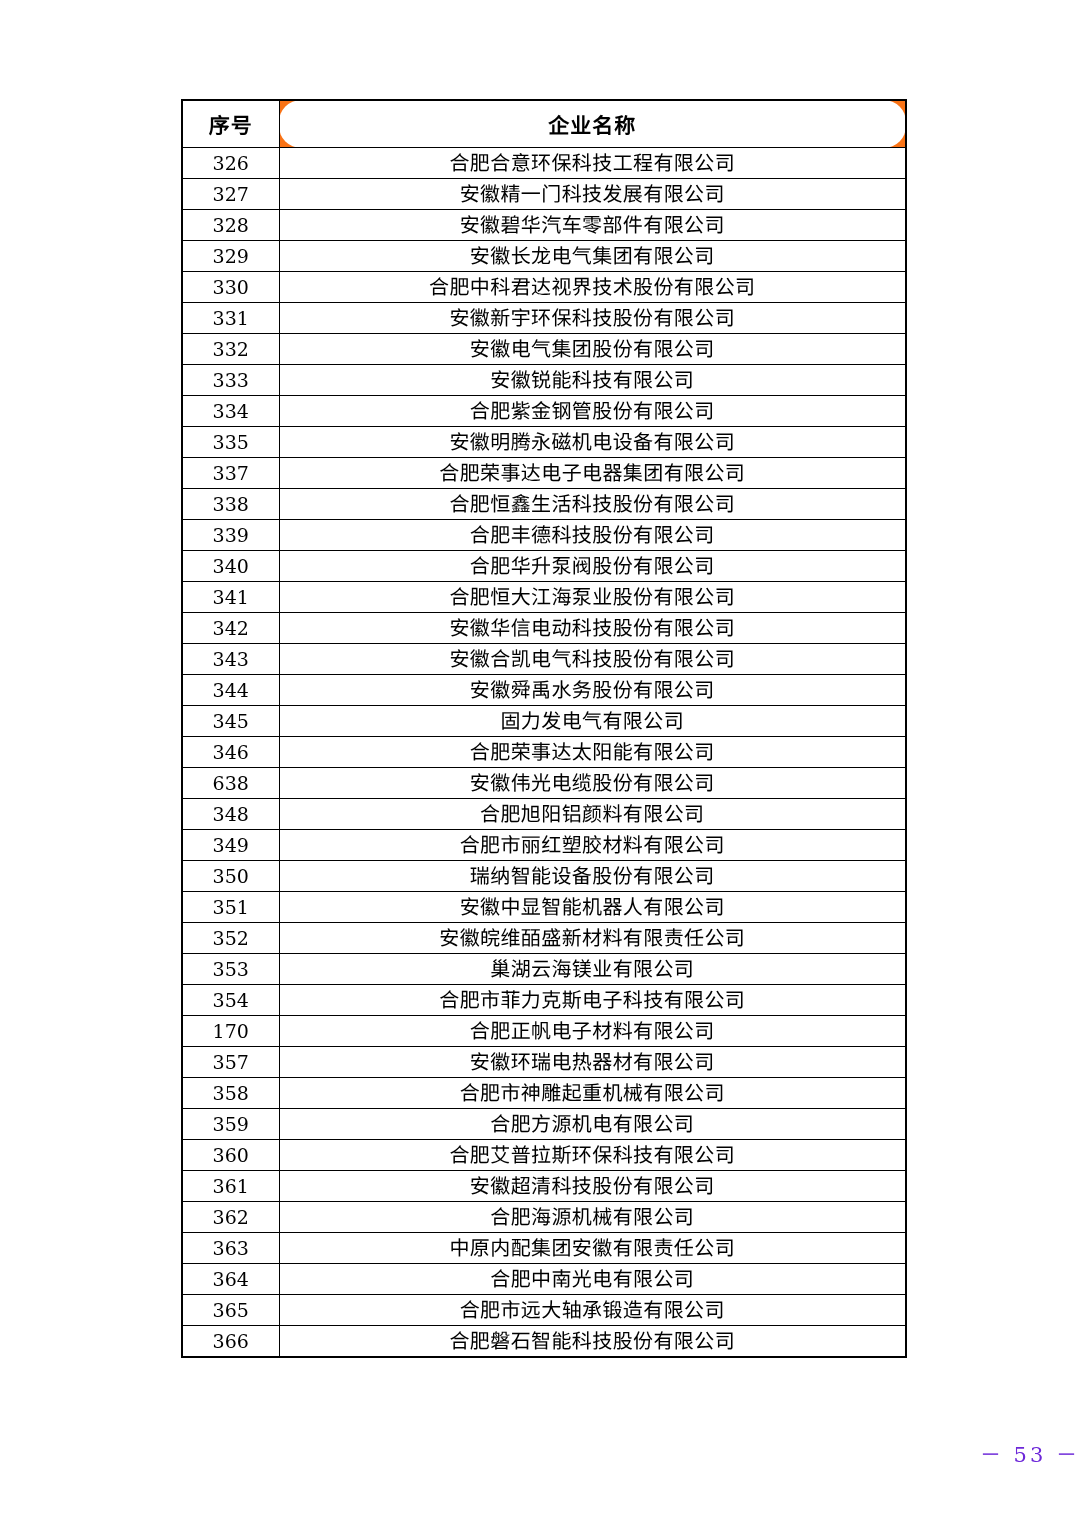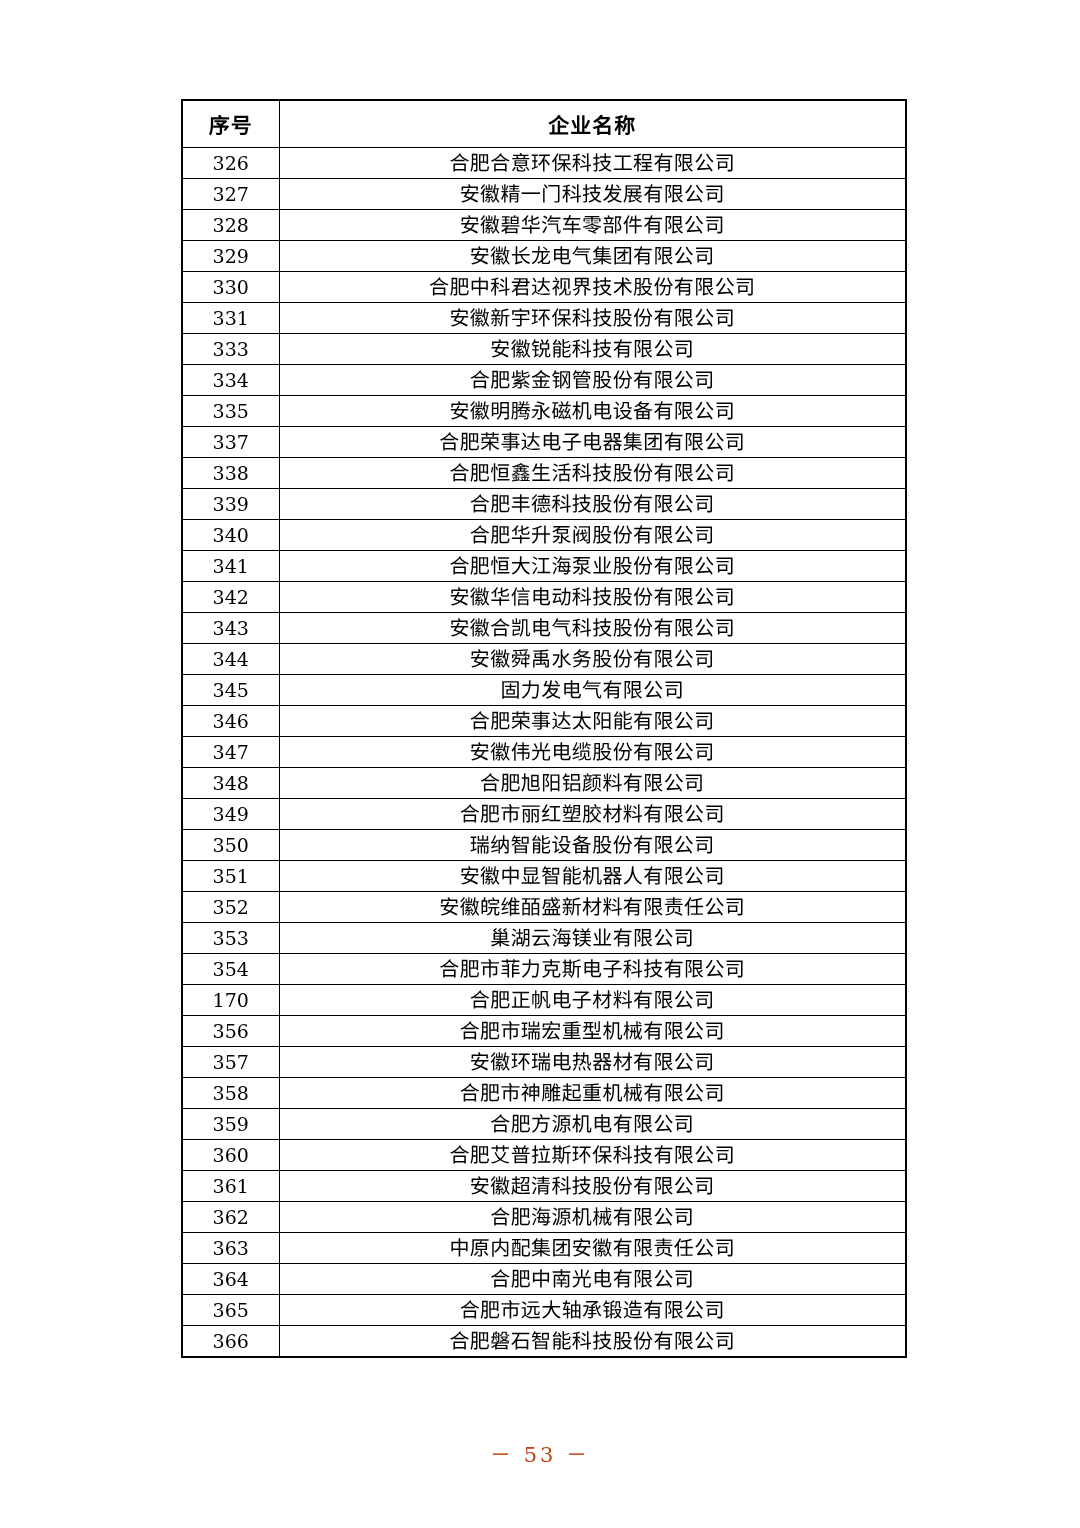--- a/index.html
+++ b/index.html
@@ -66,20 +66,21 @@
 
   th.h-seq {
     font-family: "DejaVu Sans", "Liberation Sans", sans-serif;
     font-size: 21px;
     letter-spacing: 1px;
   }
   th.h-name {
     font-family: "DejaVu Sans", "Liberation Sans", sans-serif;
     font-size: 21px;
     letter-spacing: 1px;
+    border-radius: 22px;
   }
 
   tbody td {
     height: 30px;
     line-height: 30px;
   }
 
   td.c-seq {
     font-family: "DejaVu Serif", "Liberation Serif", serif;
     font-size: 19px;
@@ -91,25 +92,25 @@
     letter-spacing: 0.4px;
     margin-top: 20px;
   }
 
   
   .page-footer {
     position: absolute;
     left: 0;
     top: 1438px;
     width: 1080px;
-    text-align: center;
+    text-align: right;
     font-family: "DejaVu Serif", "Liberation Serif", serif;
     font-size: 21px;
     letter-spacing: 3px;
-    color: #c2410c;
+    color: #6d28d9;
   }
 </style>
 </head>
 <body>
 
 <div class="page">
 
   <div class="table-wrap">
     <table class="listing">
       <colgroup>
@@ -141,20 +142,24 @@
           </tr>
           <tr>
             <td class="c-seq">330</td>
             <td class="c-name">合肥中科君达视界技术股份有限公司</td>
           </tr>
           <tr>
             <td class="c-seq">331</td>
             <td class="c-name">安徽新宇环保科技股份有限公司</td>
           </tr>
           <tr>
+            <td class="c-seq">332</td>
+            <td class="c-name">安徽电气集团股份有限公司</td>
+          </tr>
+          <tr>
             <td class="c-seq">333</td>
             <td class="c-name">安徽锐能科技有限公司</td>
           </tr>
           <tr>
             <td class="c-seq">334</td>
             <td class="c-name">合肥紫金钢管股份有限公司</td>
           </tr>
           <tr>
             <td class="c-seq">335</td>
             <td class="c-name">安徽明腾永磁机电设备有限公司</td>
@@ -193,21 +198,21 @@
           </tr>
           <tr>
             <td class="c-seq">345</td>
             <td class="c-name">固力发电气有限公司</td>
           </tr>
           <tr>
             <td class="c-seq">346</td>
             <td class="c-name">合肥荣事达太阳能有限公司</td>
           </tr>
           <tr>
-            <td class="c-seq">347</td>
+            <td class="c-seq">638</td>
             <td class="c-name">安徽伟光电缆股份有限公司</td>
           </tr>
           <tr>
             <td class="c-seq">348</td>
             <td class="c-name">合肥旭阳铝颜料有限公司</td>
           </tr>
           <tr>
             <td class="c-seq">349</td>
             <td class="c-name">合肥市丽红塑胶材料有限公司</td>
           </tr>
@@ -227,24 +232,20 @@
             <td class="c-seq">353</td>
             <td class="c-name">巢湖云海镁业有限公司</td>
           </tr>
           <tr>
             <td class="c-seq">354</td>
             <td class="c-name">合肥市菲力克斯电子科技有限公司</td>
           </tr>
           <tr>
             <td class="c-seq">170</td>
             <td class="c-name">合肥正帆电子材料有限公司</td>
-          </tr>
-          <tr>
-            <td class="c-seq">356</td>
-            <td class="c-name">合肥市瑞宏重型机械有限公司</td>
           </tr>
           <tr>
             <td class="c-seq">357</td>
             <td class="c-name">安徽环瑞电热器材有限公司</td>
           </tr>
           <tr>
             <td class="c-seq">358</td>
             <td class="c-name">合肥市神雕起重机械有限公司</td>
           </tr>
           <tr>

